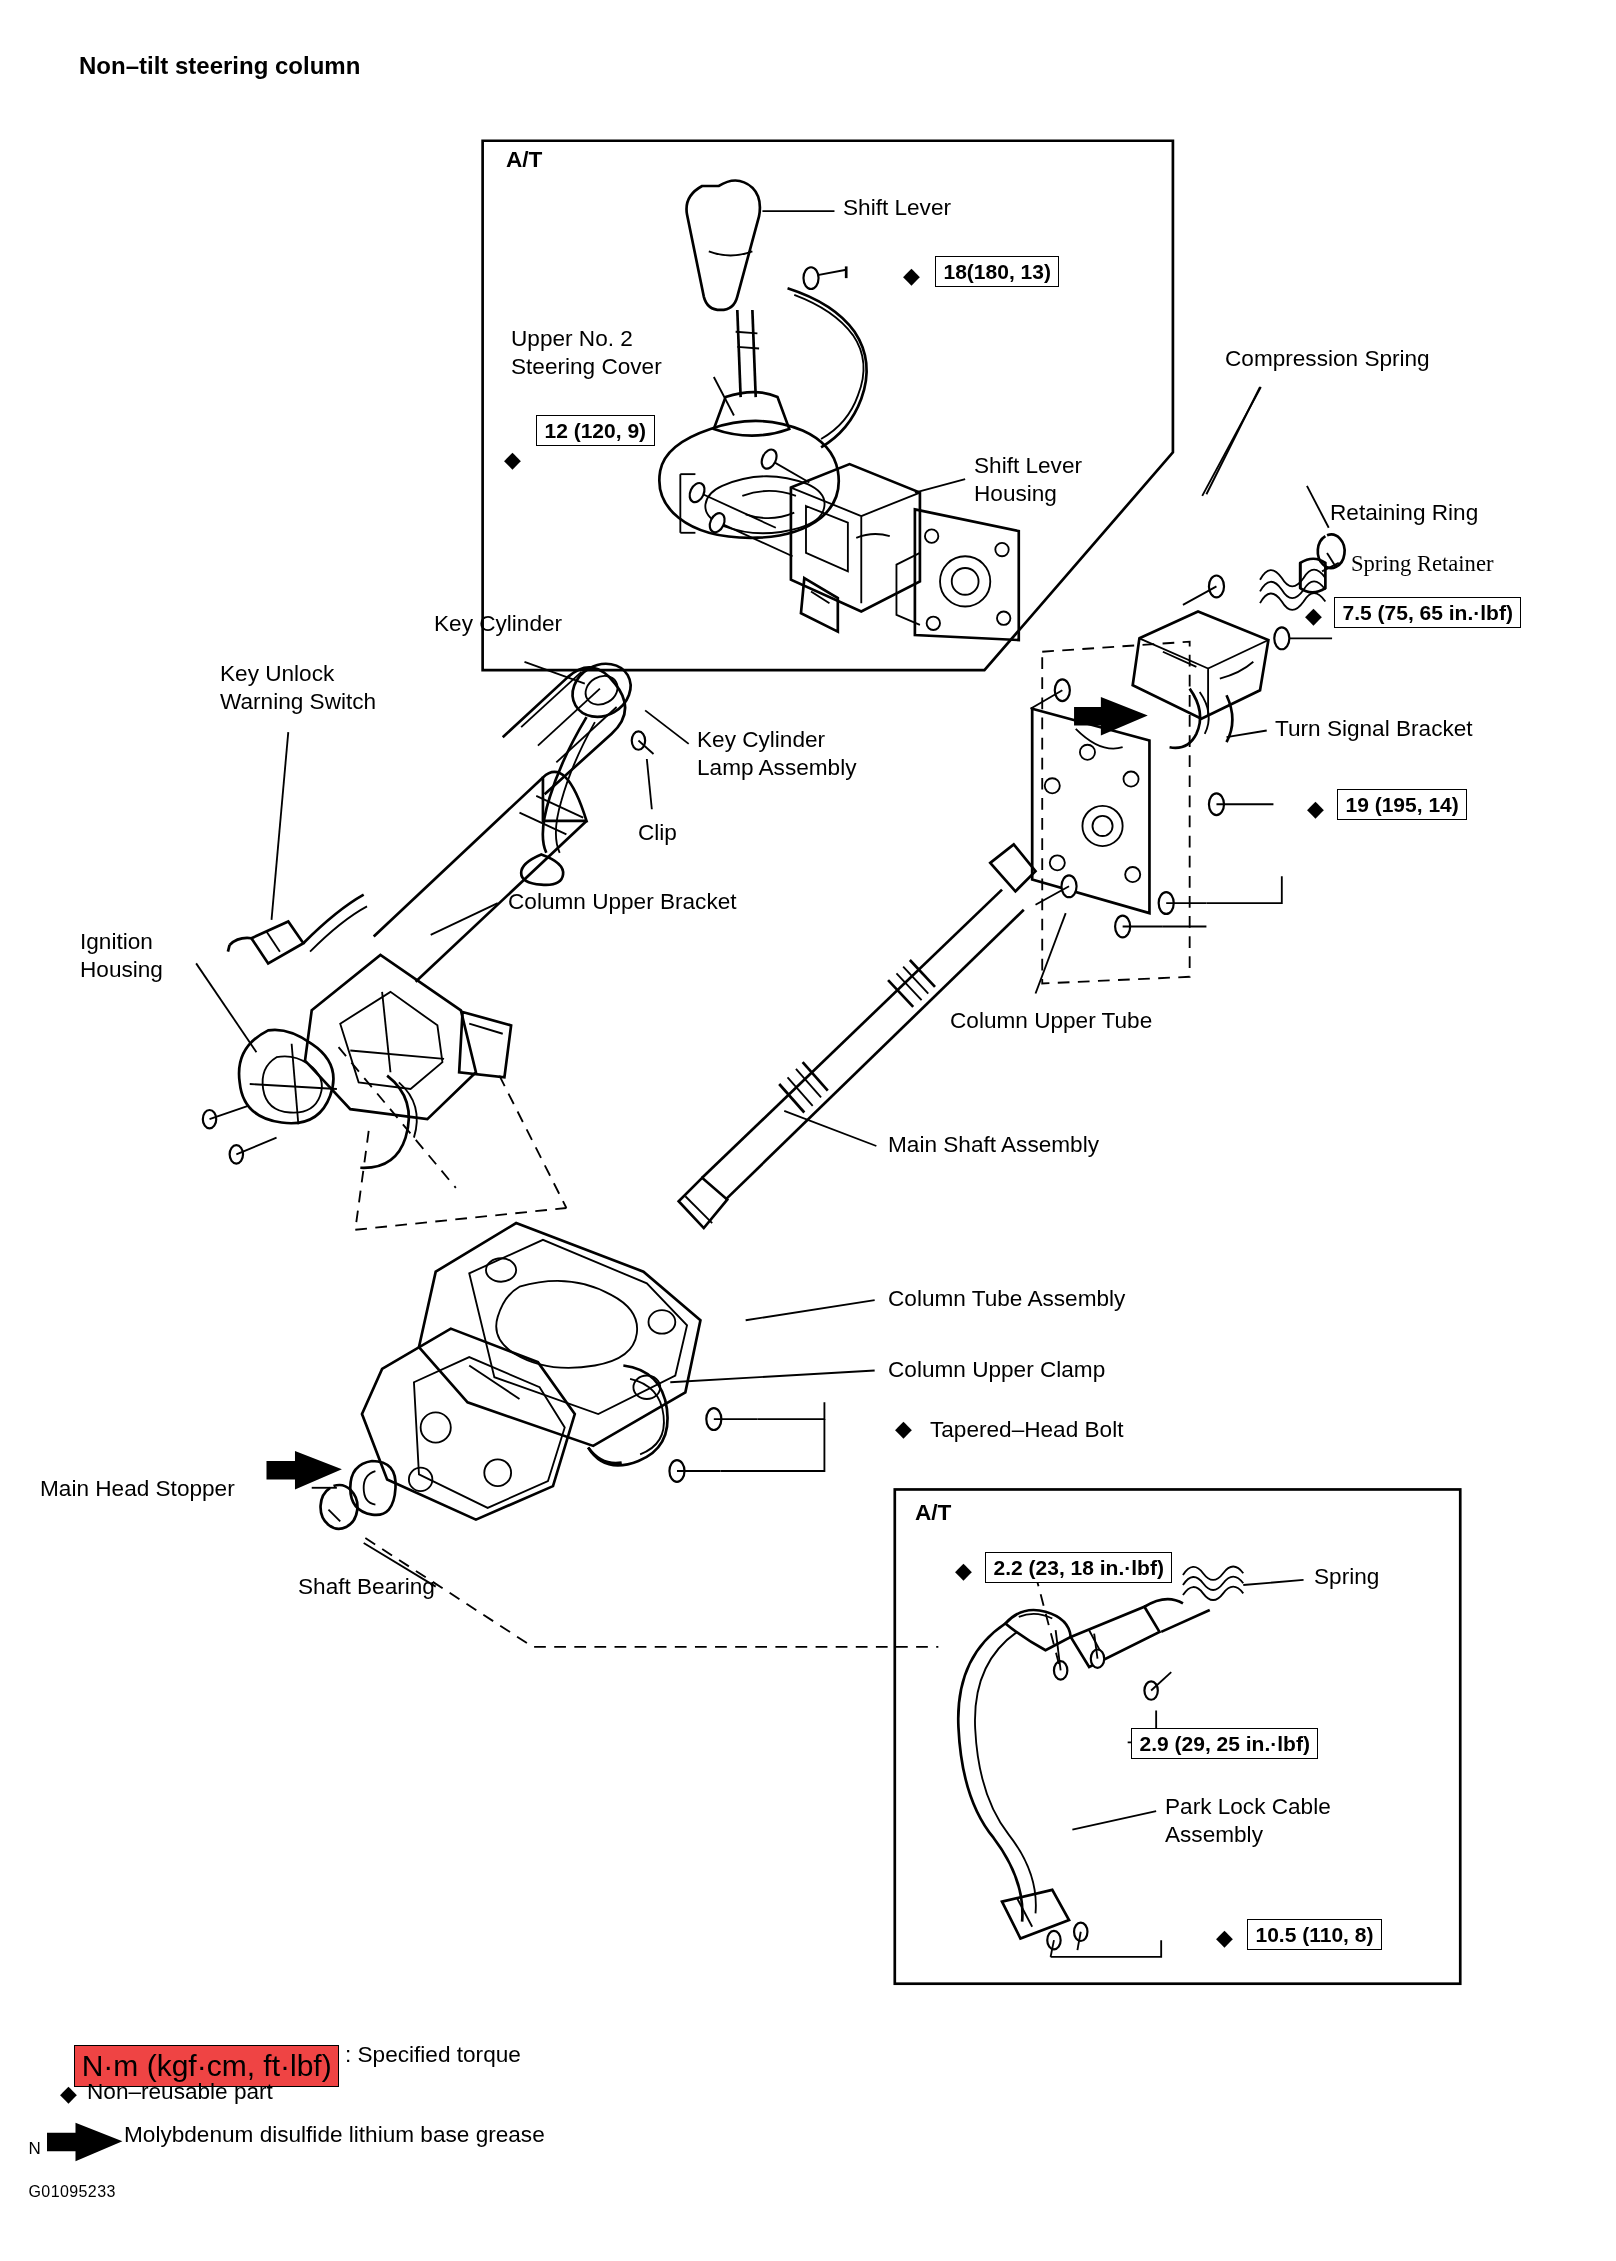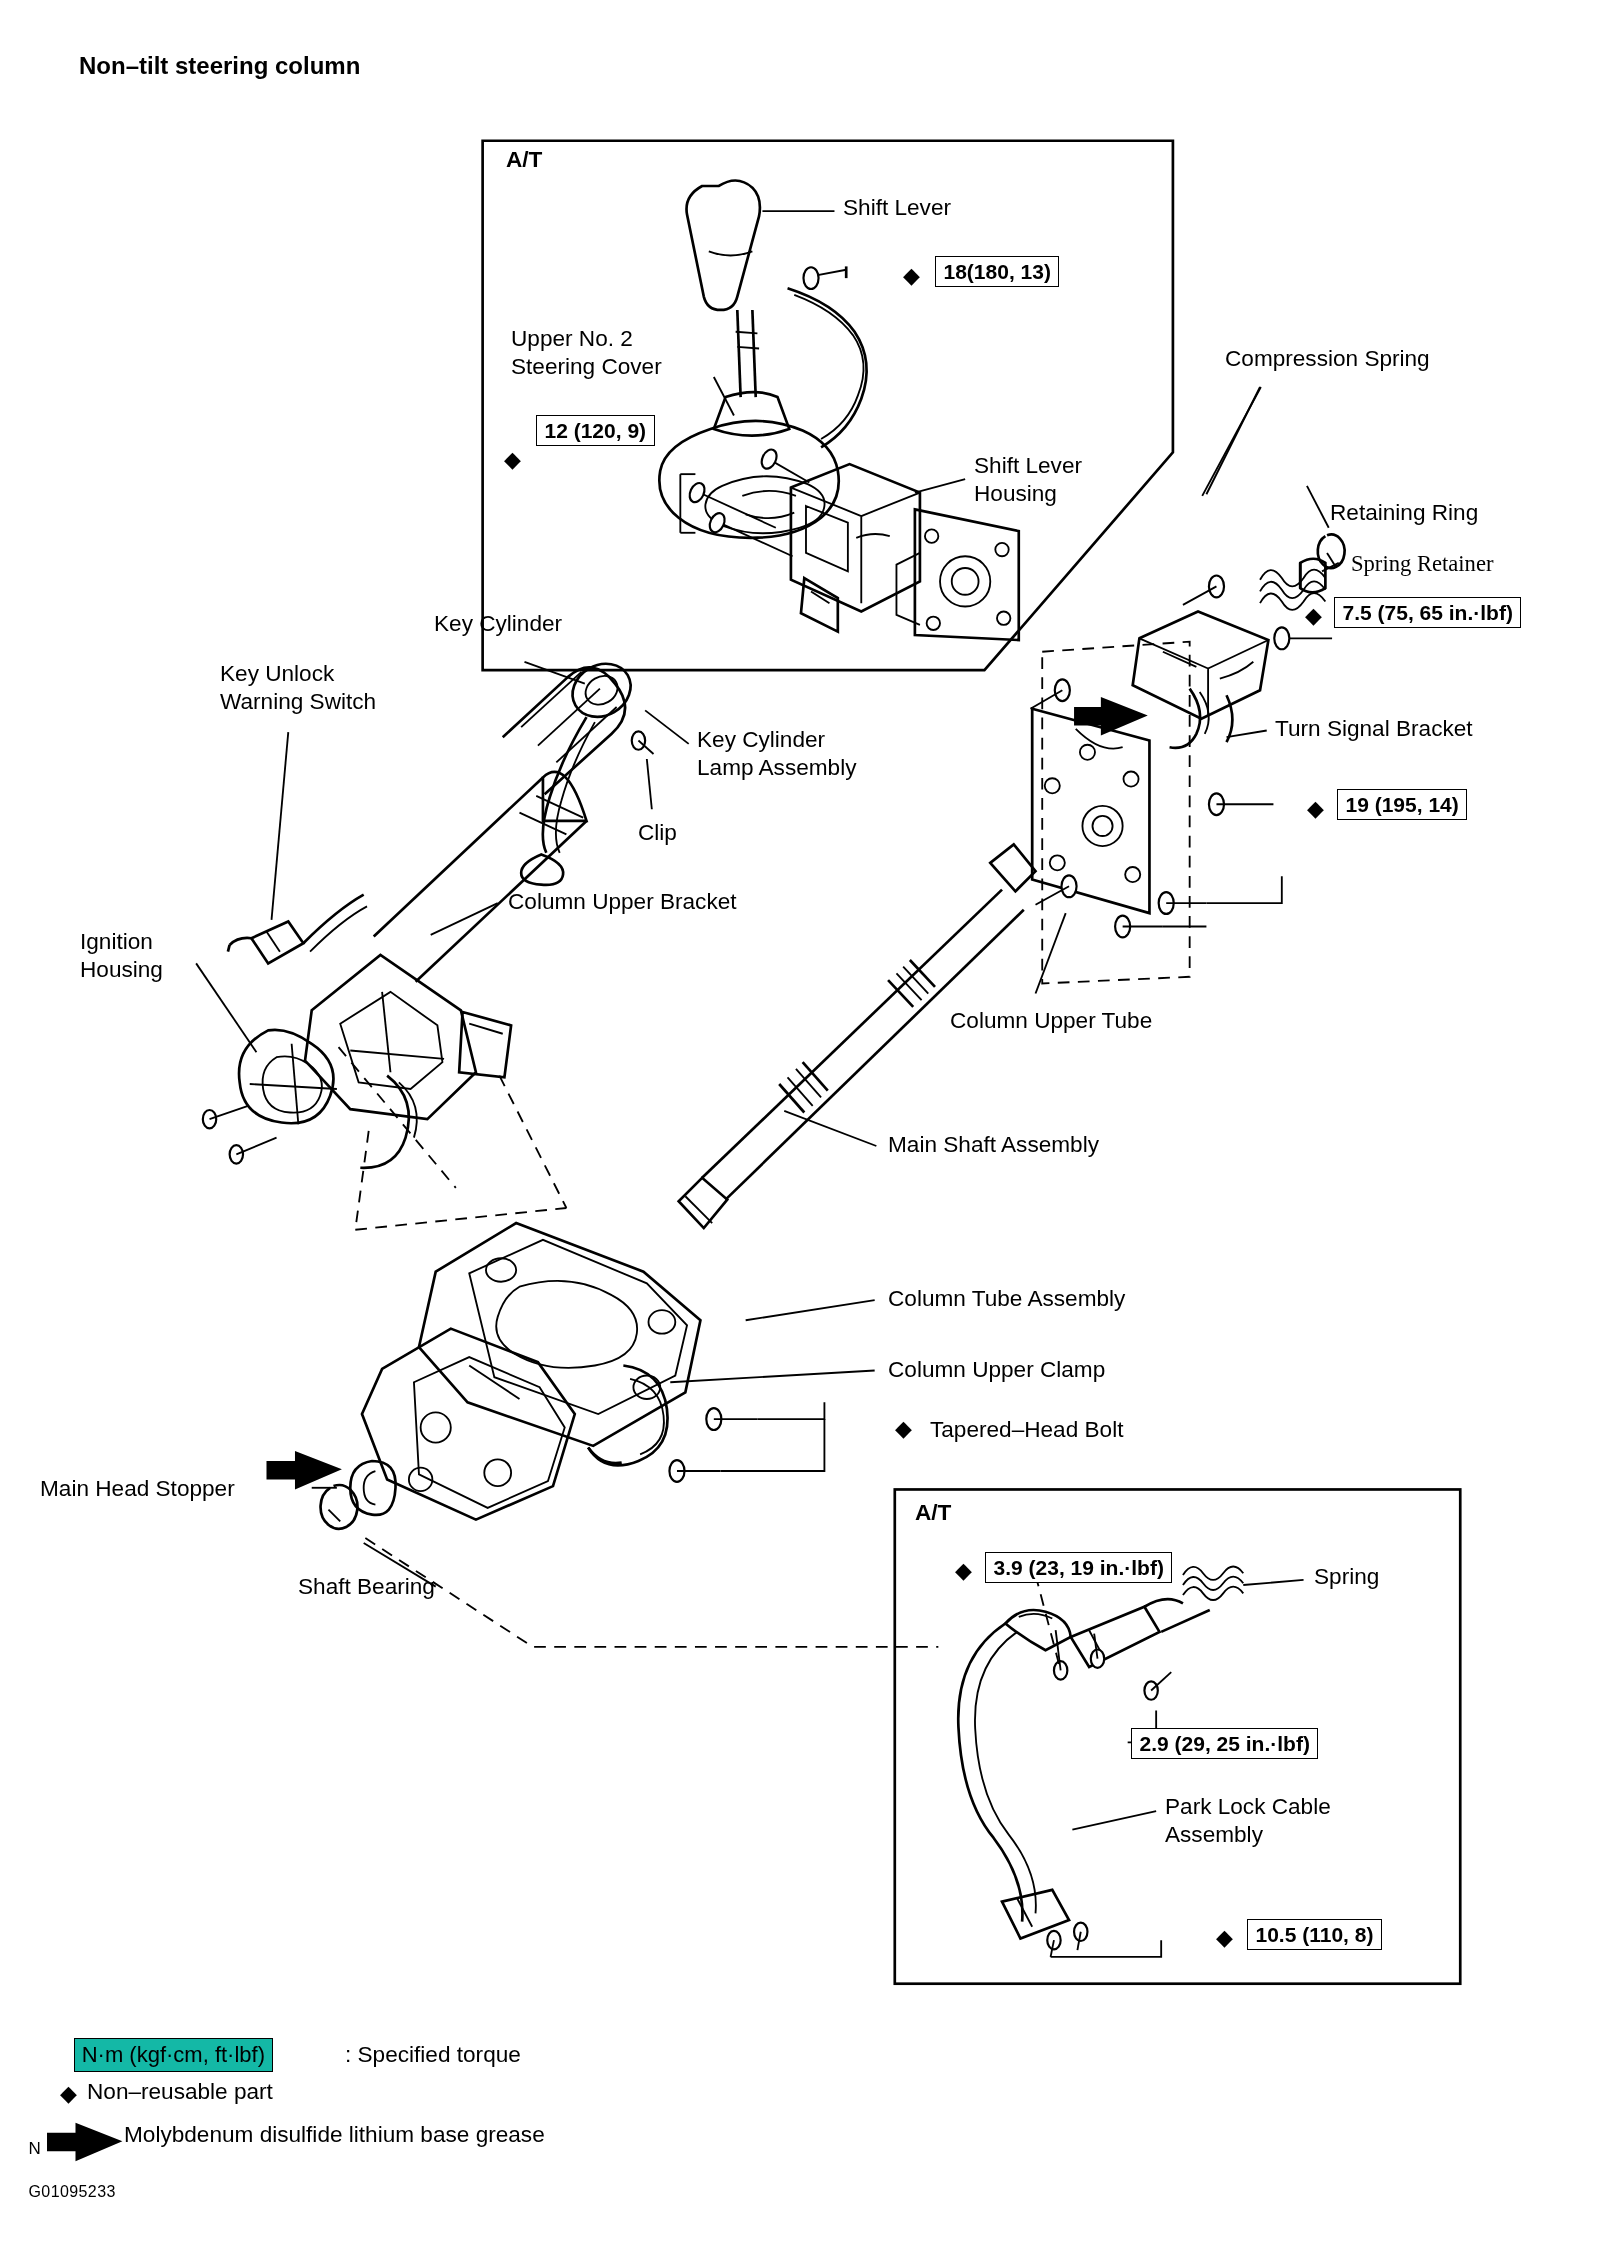--- a/index.html
+++ b/index.html
@@ -50,23 +50,24 @@
   }
   .diamond {
     position: absolute;
     font-size: 22px;
     line-height: 22px;
   }
   .legendbox {
     position: absolute;
     border: 1.7px solid #000;
     padding: 2.5px 6.7px 3.4px 6.7px;
-    font-size: 22px;
-    background: #14b8a6;
+    font-size: 30px;
+    background: #ef4444;
     white-space: pre;
+    margin-top: 7px;
   }
   .code {
     position: absolute;
     font-size: 16px;
     letter-spacing: 0.4px;
   }
   svg.art {
     position: absolute;
     left: 0; top: 0;
     width: 1617px;
@@ -427,21 +428,21 @@
   <div class="diamond" style="left:504px; top:449px;">◆</div>
   <div class="torque" style="left:536px; top:415px;">12 (120, 9)</div>
 
   <div class="diamond" style="left:1305px; top:605px;">◆</div>
   <div class="torque" style="left:1334px; top:597px;">7.5 (75, 65 in.·lbf)</div>
 
   <div class="diamond" style="left:1307px; top:798px;">◆</div>
   <div class="torque" style="left:1337px; top:789px;">19 (195, 14)</div>
 
   <div class="diamond" style="left:955px; top:1560px;">◆</div>
-  <div class="torque" style="left:985px; top:1552px;">3.9 (23, 19 in.·lbf)</div>
+  <div class="torque" style="left:985px; top:1552px;">2.2 (23, 18 in.·lbf)</div>
 
   <div class="torque" style="left:1131px; top:1728px;">2.9 (29, 25 in.·lbf)</div>
 
   <div class="diamond" style="left:1216px; top:1927px;">◆</div>
   <div class="torque" style="left:1247px; top:1919px;">10.5 (110, 8)</div>
 
   <div class="legendbox" style="left:74px; top:2038px;">N·m (kgf·cm, ft·lbf)</div>
   <div class="lbl" style="left:345px; top:2041px;">: Specified torque</div>
 
   <div class="diamond" style="left:60px; top:2083px;">◆</div>

